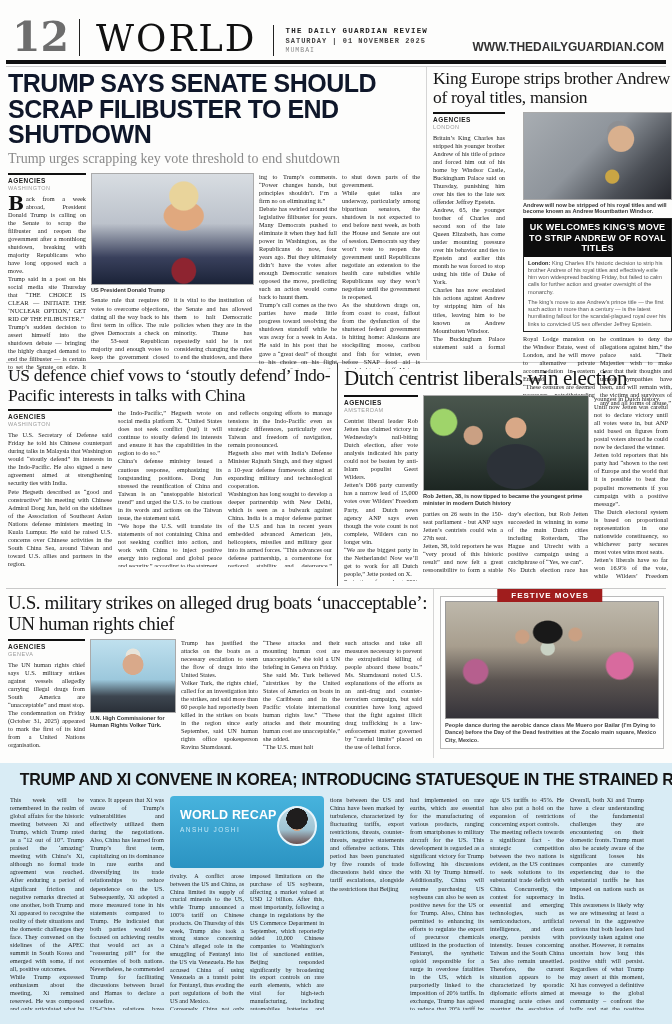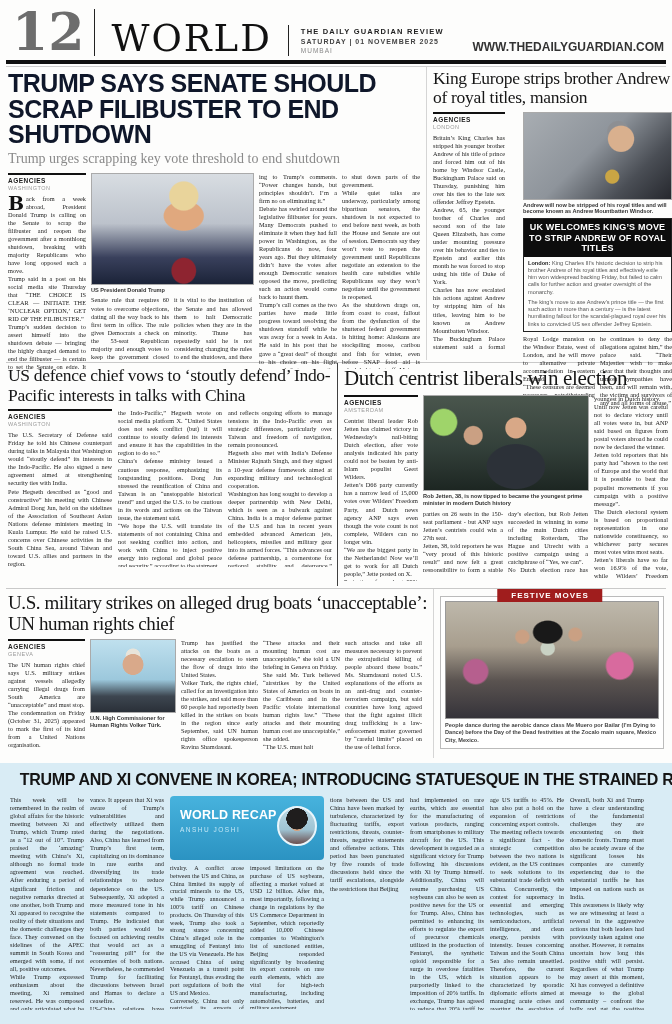--- a/index.html
+++ b/index.html
@@ -4,23 +4,23 @@
 <style>
   * { margin:0; padding:0; box-sizing:border-box; }
   body { background:#e8e8e8; }
   .page {
     width:672px; height:1024px; background:#fdfdfc; margin:0 auto;
     font-family:"Liberation Serif", serif; color:#1a1a1a;
     padding:6px 6px 0 6px; overflow:hidden; position:relative;
   }
   
   .masthead { display:flex; align-items:flex-end; height:52px; padding:4px 2px 2px 2px; }
-  .pageno { font-family:"DejaVu Serif",serif; font-size:52px; font-weight:bold; color:#6d6d6d; line-height:0.9; padding:0 10px 0 4px; border-right:1.5px solid #222; }
+  .pageno { font-family:"DejaVu Serif",serif; font-size:41px; font-weight:bold; color:#6d6d6d; line-height:0.9; padding:0 10px 0 4px; border-right:1.5px solid #222; }
   .section-title { font-family:"DejaVu Serif",serif; font-size:37px; letter-spacing:2px; color:#111; padding:0 16px; line-height:0.95;text-align:right; }
-  .mast-info { border-left:1.5px solid #222; padding:2px 0 2px 12px; font-family:Liberation Sans, sans-serif; }
+  .mast-info { border-left:1.5px solid #222; padding:2px 0 2px 12px; font-family:Liberation Mono, monospace; }
   .mast-info .l1 { font-size:7.5px; font-weight:bold; letter-spacing:1.2px; color:#222; }
   .mast-info .l2 { font-size:7px; font-weight:bold; letter-spacing:1px; color:#444; margin-top:2px; }
   .mast-info .l3 { font-size:6.5px; letter-spacing:1px; color:#888; margin-top:2px; }
   .mast-site { margin-left:auto; font-family:"Liberation Sans",sans-serif; font-size:12px; font-weight:bold; color:#333; align-self:flex-end; padding-bottom:2px; }
   .black-rule { height:4px; background:#111; margin:2px 0 0 0; }
   
   .byline { border-top:2px solid #111; padding-top:2px; margin-bottom:4px; }
   .byline .ag { font-family:"Liberation Sans",sans-serif; font-size:6.5px; font-weight:bold; letter-spacing:0.5px; color:#222; }
   .byline .city { font-family:"Liberation Sans",sans-serif; font-size:5.5px; letter-spacing:0.5px; color:#9a9a9a; margin-top:1px; }
   .coltext { font-size:6.3px; line-height:1.28; text-align:justify; white-space:pre-line; color:#222; }
@@ -105,21 +105,21 @@
       radial-gradient(circle at 14% 60%, #b65f8e 0 6%, rgba(0,0,0,0) 7%),
       linear-gradient(180deg,#beb8ab 0%,#a89e8e 38%,#5a5350 68%,#35333a 100%); }
   .festive-caption { font-family:"Liberation Sans",sans-serif; font-size:5.6px; font-weight:bold; color:#444; line-height:1.3; margin-top:3px; }
   
   .secD { margin:5px -6px 0 -6px; background:#d9ecf5; padding:7px 10px 6px 10px; height:266px; }
   .recap-headline { font-family:"Liberation Sans",sans-serif; font-weight:bold; font-size:16.5px; letter-spacing:-0.3px; color:#141414; text-align:center; white-space:nowrap; transform:scaleX(0.97); transform-origin:center; margin-bottom:7px; }
   .recap-cols { display:flex; gap:6px; height:214px; overflow:hidden; }
   .recap-col { width:74px; overflow:hidden; }
   .recap-col .coltext, .recap-mid .coltext { font-size:6.1px; }
   .recap-mid { width:154px; }
-  .recap-box { height:64px; border-radius:4px; background:linear-gradient(180deg,#47b3dd 0%,#2b93c2 100%); position:relative; padding:12px 0 0 10px; margin-bottom:5px; }
+  .recap-box { height:72px; border-radius:4px; background:linear-gradient(180deg,#47b3dd 0%,#2b93c2 100%); position:relative; padding:12px 0 0 10px; margin-bottom:5px; }
   .recap-box-title { font-family:"Liberation Sans",sans-serif; font-weight:bold; font-size:12.5px; color:#fff; letter-spacing:0.2px; }
   .recap-box-author { font-family:"Liberation Sans",sans-serif; font-size:6.5px; color:#c3e7f6; letter-spacing:1.5px; margin-top:4px; }
   .recap-avatar { position:absolute; right:7px; top:10px; width:40px; height:40px; border-radius:50%; border:2px solid #e8f5fb;
     background:
       radial-gradient(circle at 50% 30%, #1f1d1d 0 34%, rgba(0,0,0,0) 35%),
       radial-gradient(circle at 50% 44%, #d3a585 0 26%, rgba(0,0,0,0) 27%),
       linear-gradient(180deg,#bcd8e4 0%,#9fc4d4 60%,#6b4f4f 100%); }
   .recap-subcols { display:flex; gap:6px; height:144px; overflow:hidden; }
   .recap-subcol { width:74px; overflow:hidden; }
 </style>

